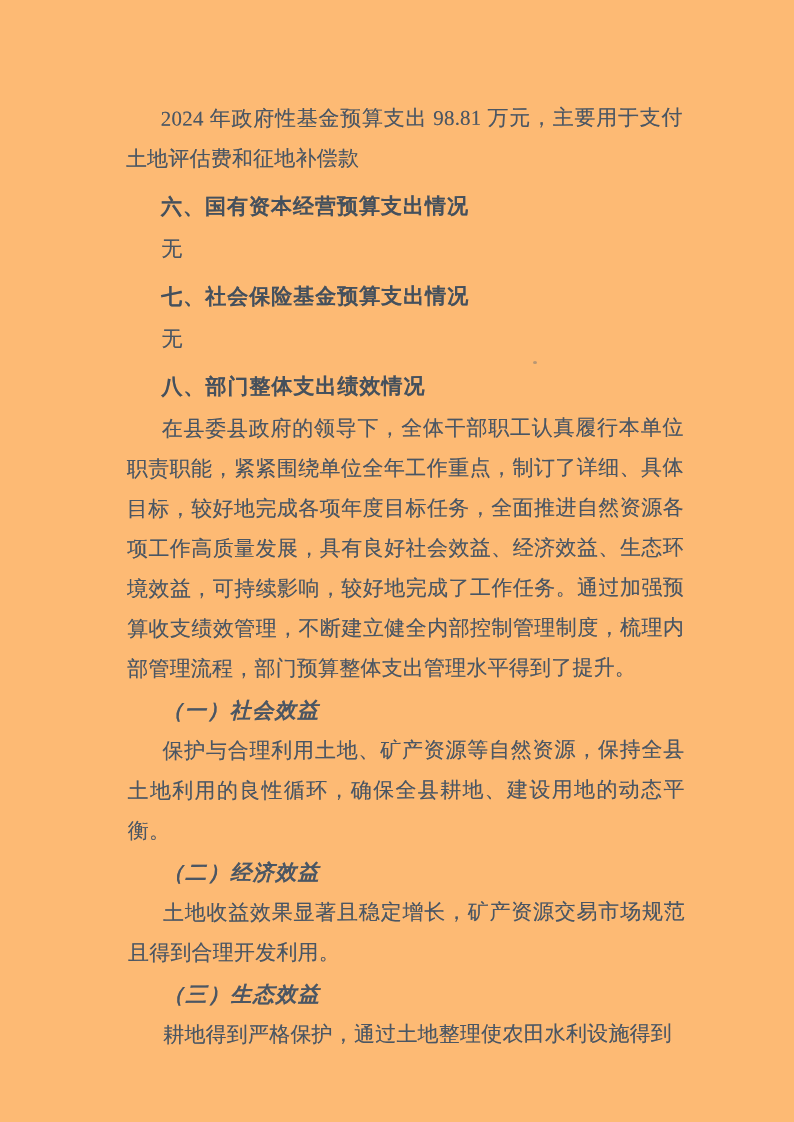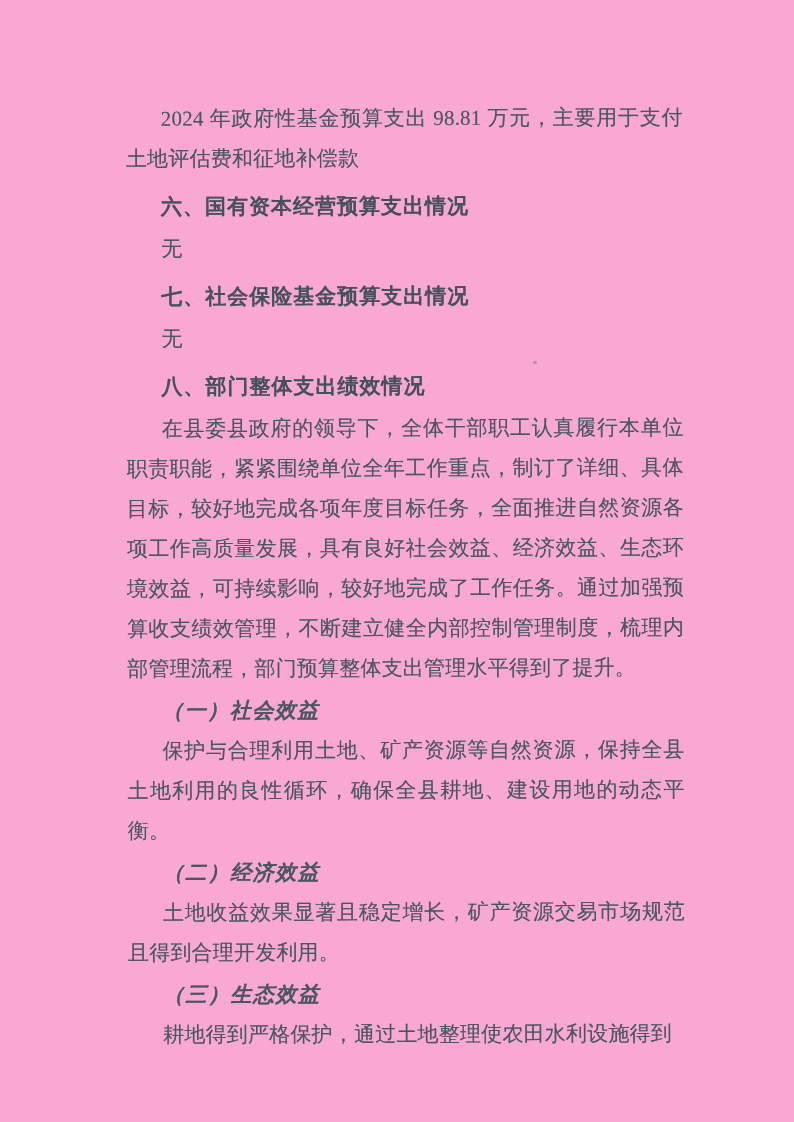--- a/index.html
+++ b/index.html
@@ -4,21 +4,21 @@
 <style>
   html, body {
     margin: 0;
     padding: 0;
     background: #ffffff;
   }
   .page {
     position: relative;
     width: 794px;
     height: 1122px;
-    background: #f9a8d4;
+    background: #fdba74;
     overflow: hidden;
     font-family: "Liberation Serif", "DejaVu Serif", serif;
   }
   .content {
     position: absolute;
     left: 127px;
     top: 98px;
     width: 557px;
     transform: rotate(-0.15deg);
     color: var(--ink, #4b5663);

